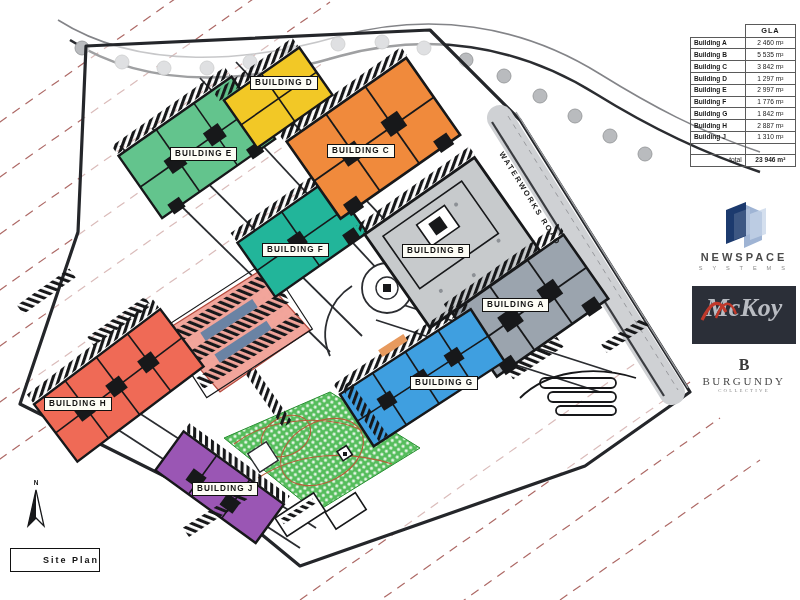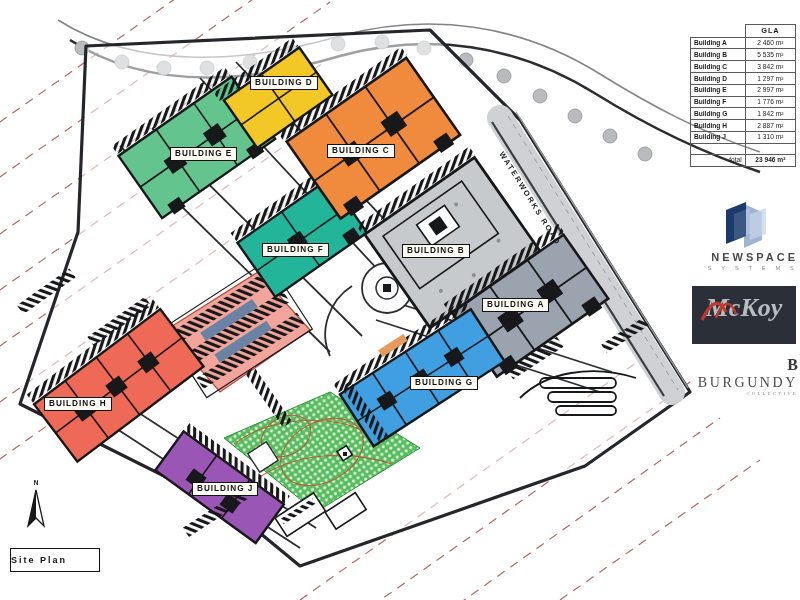--- a/index.html
+++ b/index.html
@@ -47,42 +47,42 @@
   table.gla td,table.gla th{border:0.8px solid #5a5a5a;padding:1.6px 3px;line-height:1.15;}
   table.gla th.hdr-blank{border-left:none;border-top:none;background:transparent;}
   table.gla th.hdr-gla{text-align:center;font-weight:bold;font-size:7.4px;letter-spacing:0.8px;}
   table.gla td.name{text-align:left;font-weight:bold;white-space:nowrap;}
   table.gla td.val{text-align:center;white-space:nowrap;}
   table.gla tr.spacer td{height:7px;}
   table.gla td.tot-label{text-align:right;font-weight:normal;}
   table.gla td.tot-val{text-align:center;font-weight:bold;}
 
   
-  .logos{position:absolute;left:690px;top:200px;width:108px;z-index:60;text-align:right;}
+  .logos{position:absolute;left:690px;top:200px;width:108px;z-index:60;text-align:center;}
   .logo-ns{margin-bottom:4px;}
   .ns-mark{width:108px;height:52px;display:block;}
   .ns-name{font-size:11px;font-weight:bold;letter-spacing:3px;color:#4a4a4a;line-height:1;}
   .ns-sub{font-size:5.6px;letter-spacing:4.2px;color:#8a8a8a;margin-top:3px;line-height:1;}
   .logo-mckoy{margin-top:14px;background:#2b2f38;height:58px;width:104px;
       margin-left:auto;margin-right:auto;position:relative;overflow:hidden;}
   .mckoy-svg{position:absolute;left:0;top:0;width:104px;height:42px;}
   .logo-burg{margin-top:13px;}
   .burg-b{font-family:"Liberation Serif",serif;font-size:16px;font-weight:bold;color:#3a3a3a;line-height:1;}
-  .burg-name{font-family:"Liberation Serif",serif;font-size:14px;letter-spacing:2.6px;color:#4a4a4a;margin-top:3px;line-height:1;}
+  .burg-name{font-family:"Liberation Serif",serif;font-size:11px;letter-spacing:2.6px;color:#4a4a4a;margin-top:3px;line-height:1;}
   .burg-sub{font-family:"Liberation Serif",serif;font-size:4.8px;letter-spacing:2.2px;color:#8a8a8a;margin-top:2px;line-height:1;}
 
   
   .north{position:absolute;left:22px;top:480px;width:28px;z-index:60;text-align:center;}
   .north-n{font-size:6.5px;font-weight:bold;color:#111;line-height:1;margin-bottom:1px;}
 
   
   .titlebox{
     position:absolute;left:10px;top:548px;width:88px;height:22px;
     border:1.2px solid #111;background:#fff;z-index:60;
-    display:flex;align-items:center;justify-content:flex-start;
+    display:flex;align-items:center;justify-content:flex-end;
   }
   .titlebox span{font-size:9px;font-weight:bold;letter-spacing:2px;color:#111;}
 </style>
 </head>
 <body>
 
 <div id="stage">
 
   <svg class="map-svg" viewBox="0 0 800 600">
     <defs>

